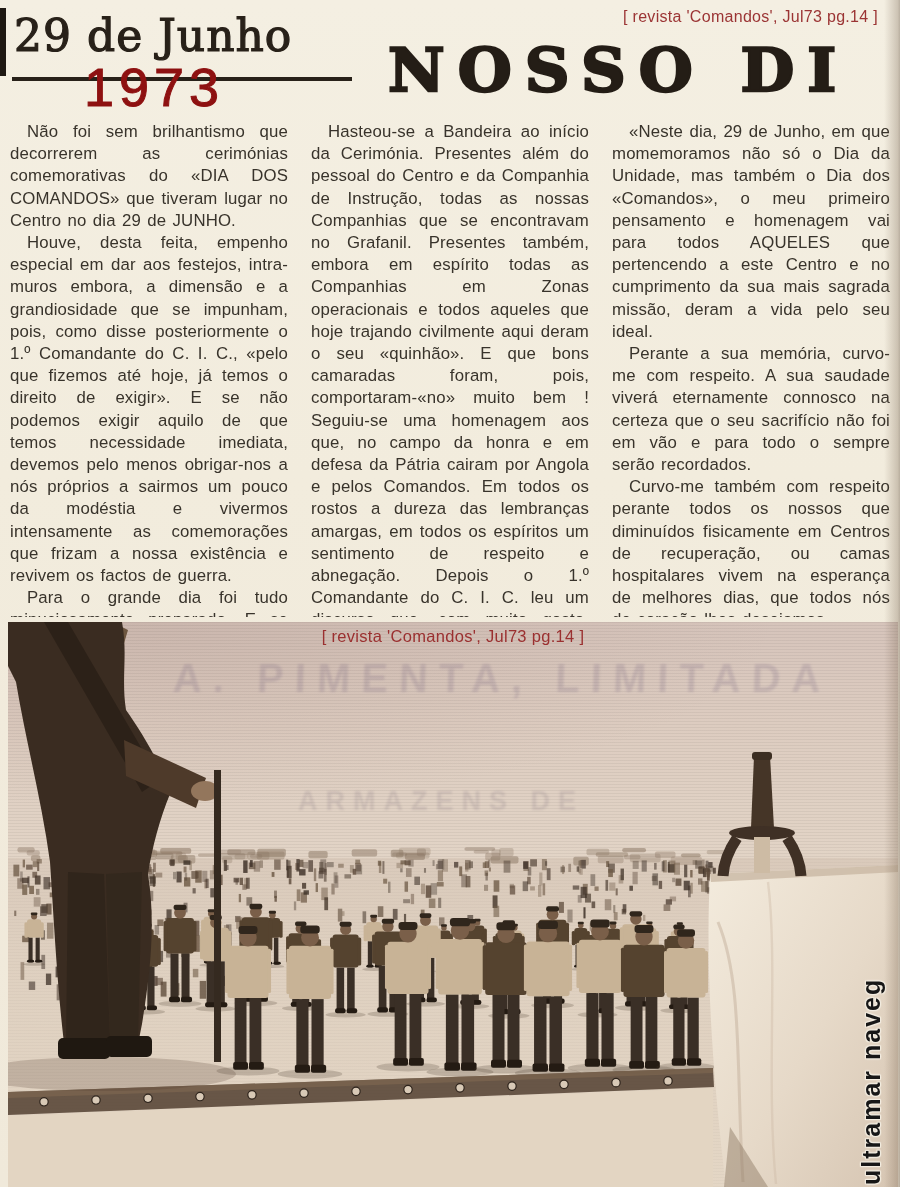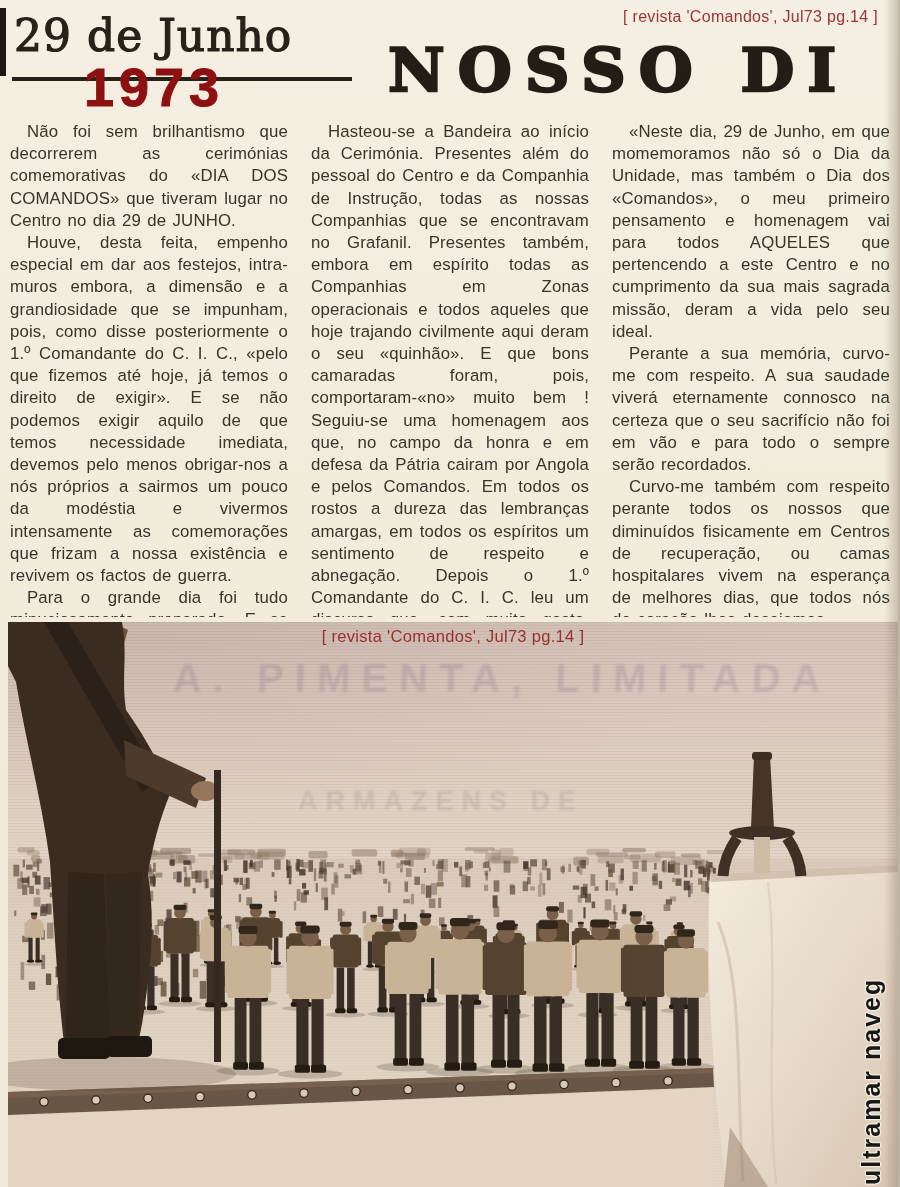--- a/index.html
+++ b/index.html
@@ -11,21 +11,21 @@
   
   .edge-mark{position:absolute;left:0;top:8px;width:6px;height:68px;background:#1e1812;}
   .right-edge{position:absolute;right:0;top:0;width:16px;height:100%;
       background:linear-gradient(to right,rgba(115,95,75,0) 0%,rgba(115,95,75,.30) 85%,rgba(90,72,55,.38) 100%);z-index:40;}
 
   
   .date-title{position:absolute;left:12px;top:10px;
       font-family:"DejaVu Serif",serif;font-weight:normal;font-size:44px;letter-spacing:1px;
       color:#282119;-webkit-text-stroke:1.2px #282119;
       padding:0 8px 16px 2px;border-bottom:4px solid #282119;min-width:330px;}
-  .year{position:absolute;left:84px;top:56px;font-weight:bold;font-size:54px;letter-spacing:5px;
+  .year{position:absolute;left:84px;top:56px;font-weight:normal;font-size:54px;letter-spacing:5px;
       color:#8e1111;-webkit-text-stroke:1px #8e1111;}
   .source-ref-top{position:absolute;right:22px;top:8px;font-size:16px;color:#9b3434;letter-spacing:.3px;}
   .headline{position:absolute;left:388px;top:34px;white-space:nowrap;
       font-family:"DejaVu Serif",serif;font-weight:bold;font-size:62px;letter-spacing:13px;
       color:#241d16;-webkit-text-stroke:2.5px #241d16;transform:scaleY(.96);}
 
   
   .cols{position:absolute;left:10px;top:121px;width:880px;height:496px;
       display:grid;grid-template-columns:1fr 1fr 1fr;column-gap:23px;overflow:hidden;}
   .col p{margin:0;text-align:justify;text-indent:17px;

